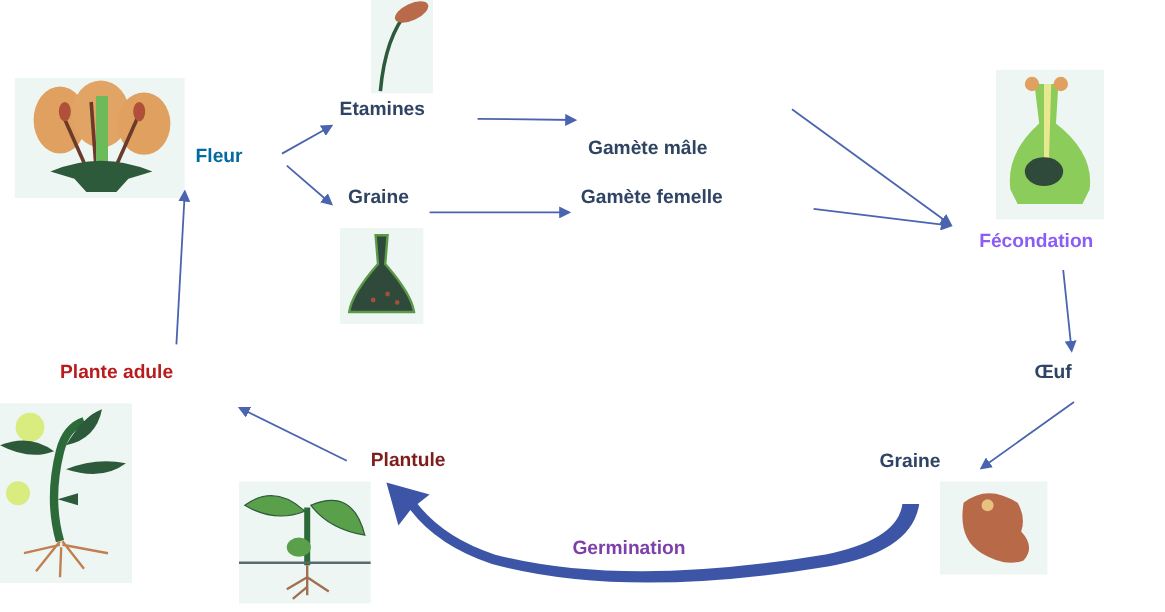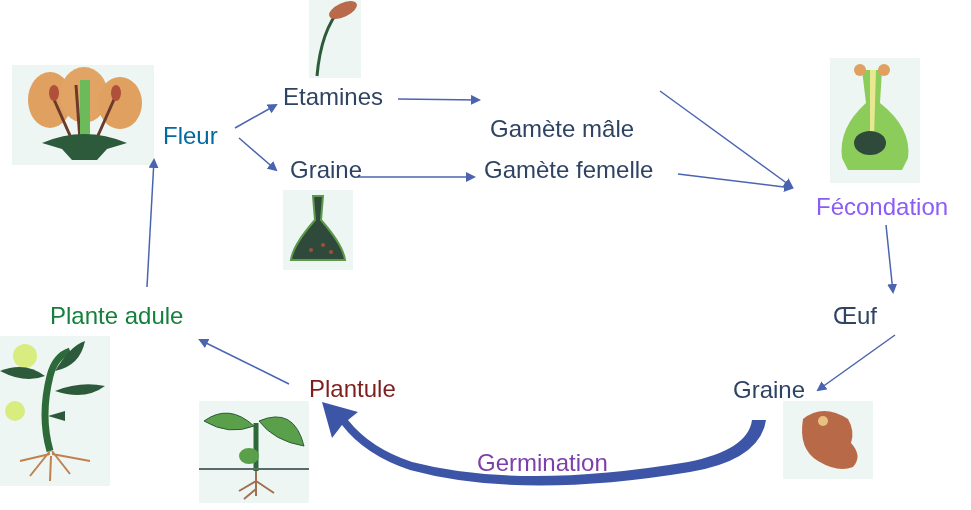--- a/index.html
+++ b/index.html
@@ -1,18 +1,18 @@
 <!DOCTYPE html>
 <html><head>
 <meta charset="utf-8">
 <style>
   html, body { margin: 0; padding: 0; background: #ffffff; }
   body { width: 971px; height: 510px; position: relative; overflow: hidden;
          font-family: "Liberation Sans", "DejaVu Sans", sans-serif; }
-  .lbl { position: absolute; font-weight: normal; font-size: 24px; white-space: nowrap; }
+  .lbl { position: absolute; font-weight: bold; font-size: 16px; white-space: nowrap; }
   .navy { color: #2f4363; }
   svg.layer { position: absolute; left: 0; top: 0; }
   .pic { position: absolute; }
 </style>
 </head>
 <body>
 
 <svg class="pic" style="left:12px;top:65px" width="142" height="100" viewBox="0 0 142 100">
   <rect width="142" height="100" fill="#eef6f4"></rect>
   <ellipse cx="38" cy="35" rx="22" ry="28" fill="#e0a060"></ellipse>
@@ -98,17 +98,17 @@
   </g>
   <path d="M766 420 Q760 460 690 472 Q520 500 410 470 Q365 455 342 425 L332 438 L322 402 L358 412 L348 420 Q370 448 412 462 Q520 490 688 462 Q748 450 752 420 Z" fill="#3d55a6"></path>
 </svg>
 
 <div class="lbl" style="left:163px;top:122px;color:#0369a1;">Fleur</div>
 <div class="lbl navy" style="left:283px;top:83px;">Etamines</div>
 <div class="lbl navy" style="left:290px;top:156px;">Graine</div>
 <div class="lbl navy" style="left:490px;top:83px;margin-top:32px;">Gamète mâle</div>
 <div class="lbl navy" style="left:484px;top:156px;">Gamète femelle</div>
 <div class="lbl" style="left:816px;top:193px;color:#8b5cf6;">Fécondation</div>
-<div class="lbl navy" style="left:833px;top:302px;">Œuf</div>
+<div class="lbl navy" style="left:862px;top:302px;">Œuf</div>
 <div class="lbl navy" style="left:733px;top:376px;">Graine</div>
 <div class="lbl" style="left:477px;top:449px;color:#7d3fa8;">Germination</div>
 <div class="lbl" style="left:309px;top:375px;color:#7f1d1d;">Plantule</div>
-<div class="lbl" style="left:50px;top:302px;color:#15803d;">Plante adule</div>
+<div class="lbl" style="left:50px;top:302px;color:#b91c1c;">Plante adule</div>
 
 </body></html>

